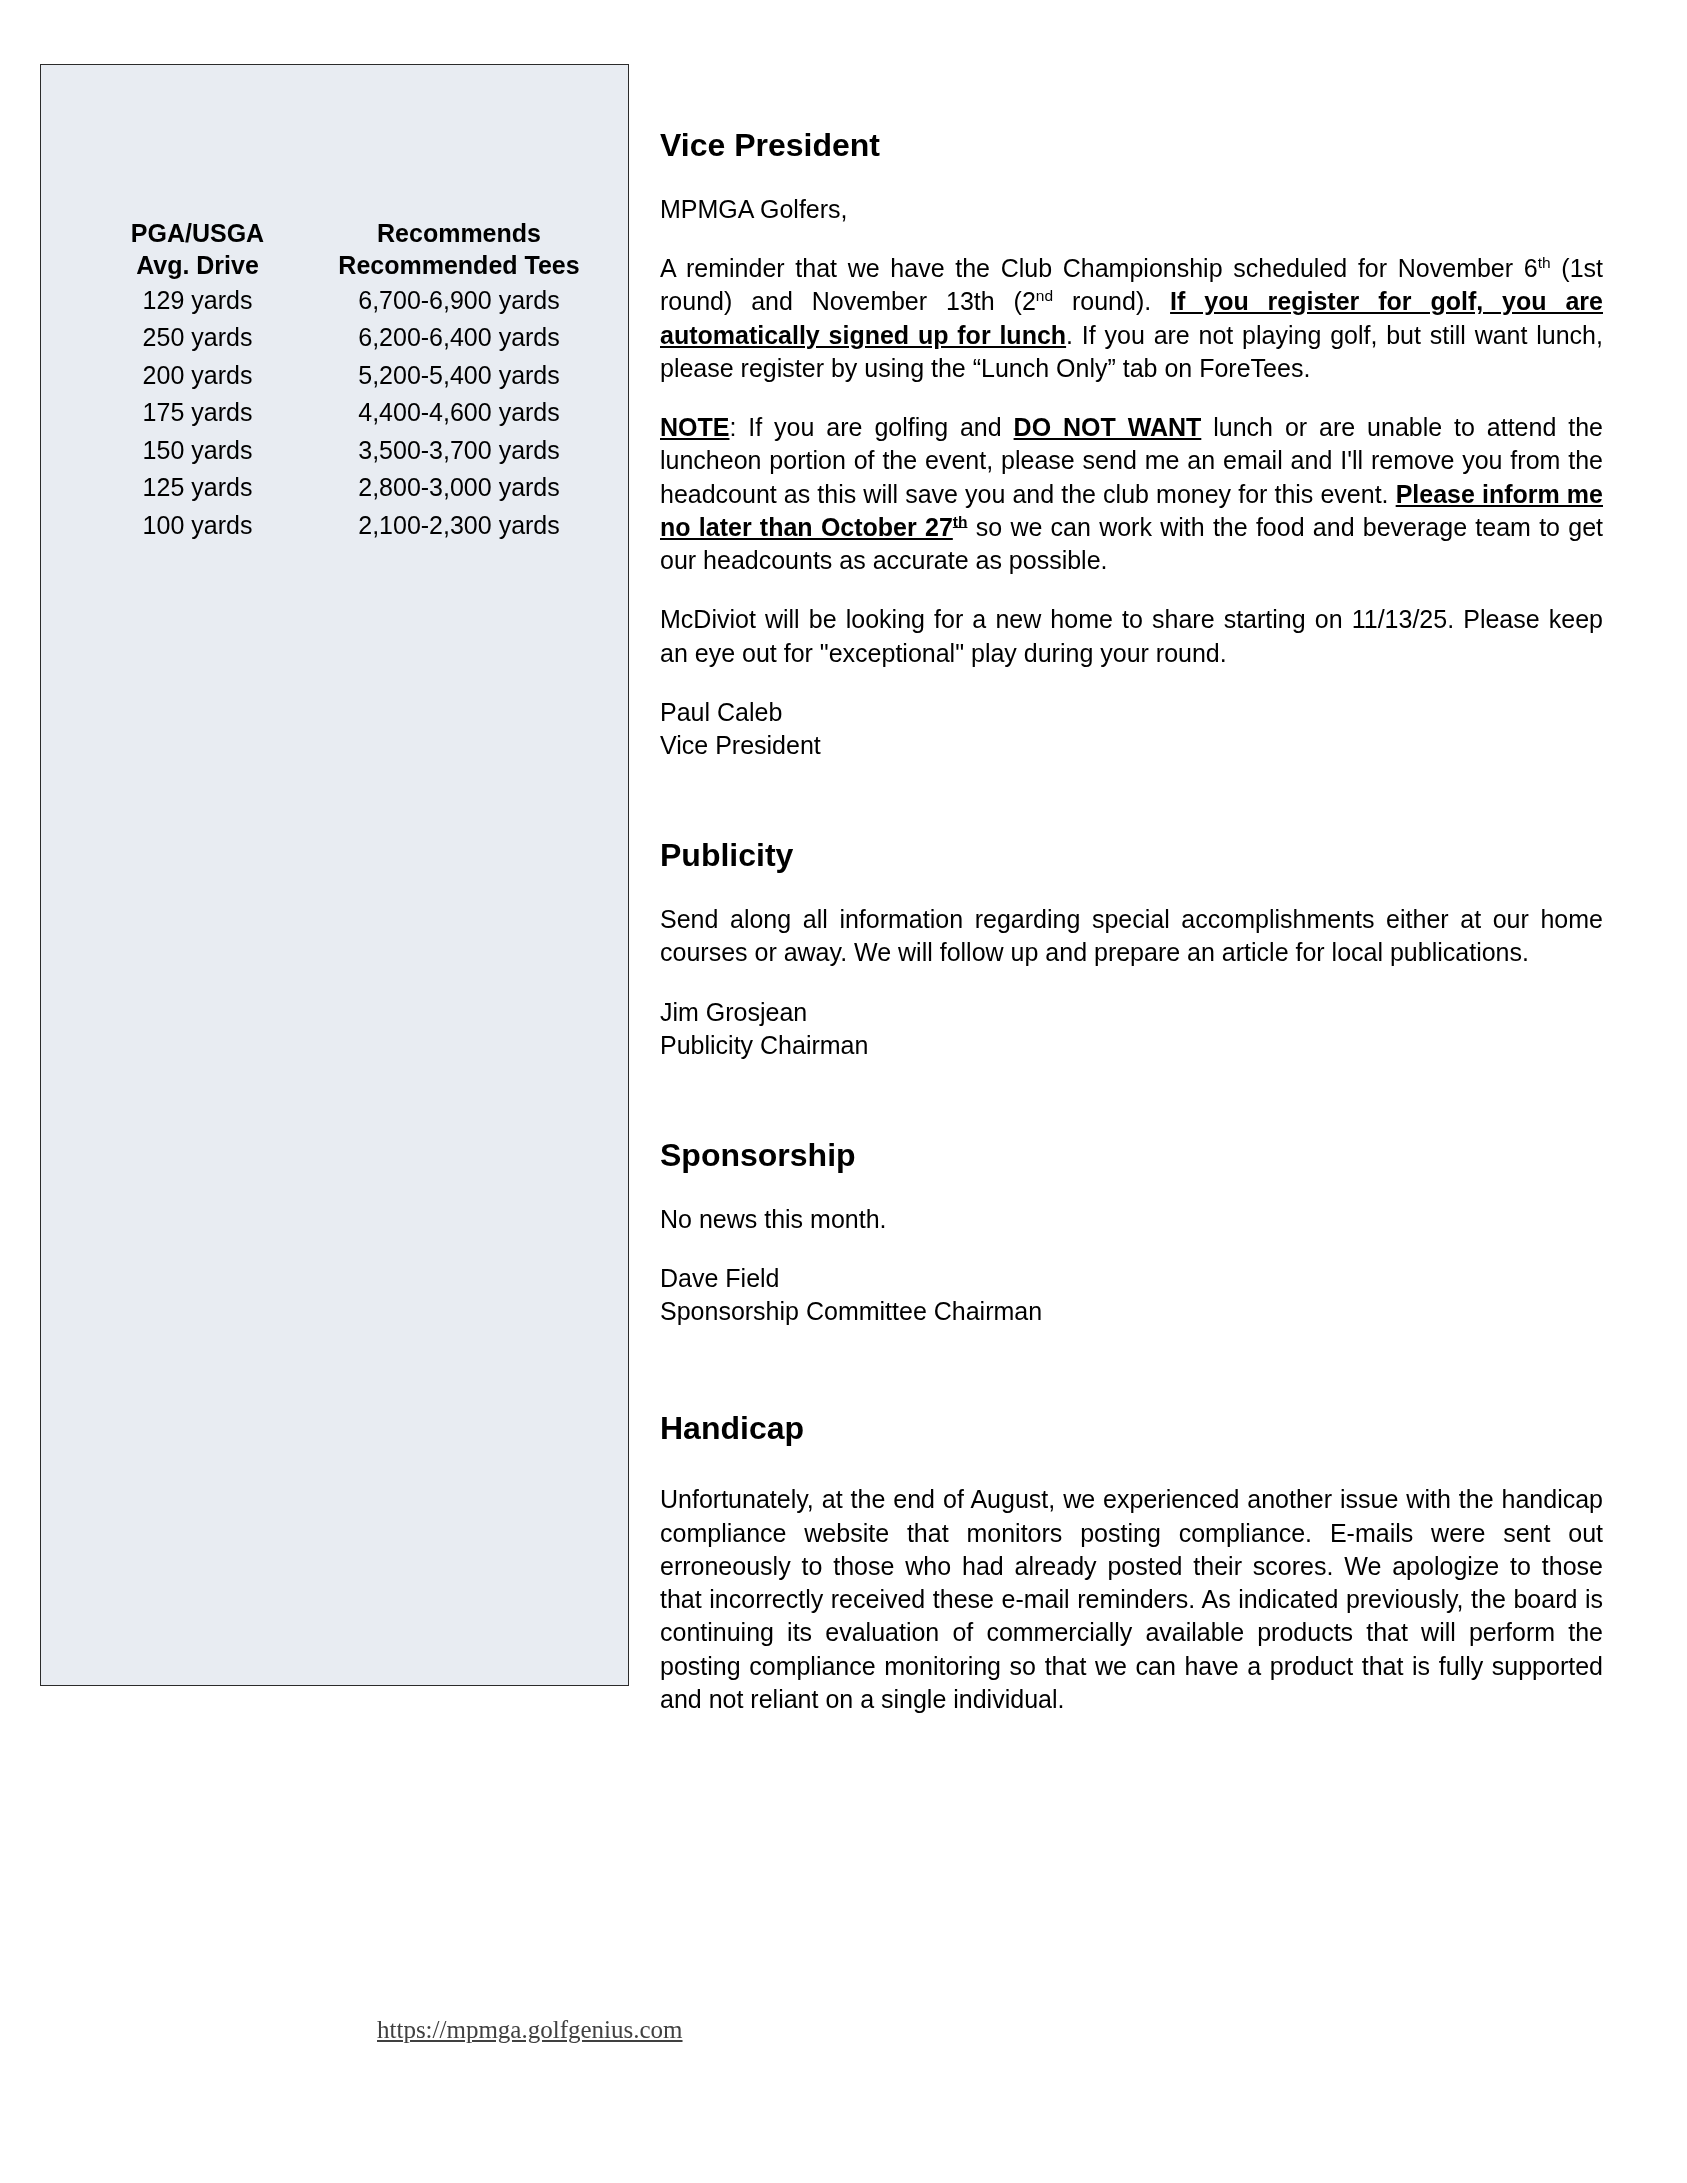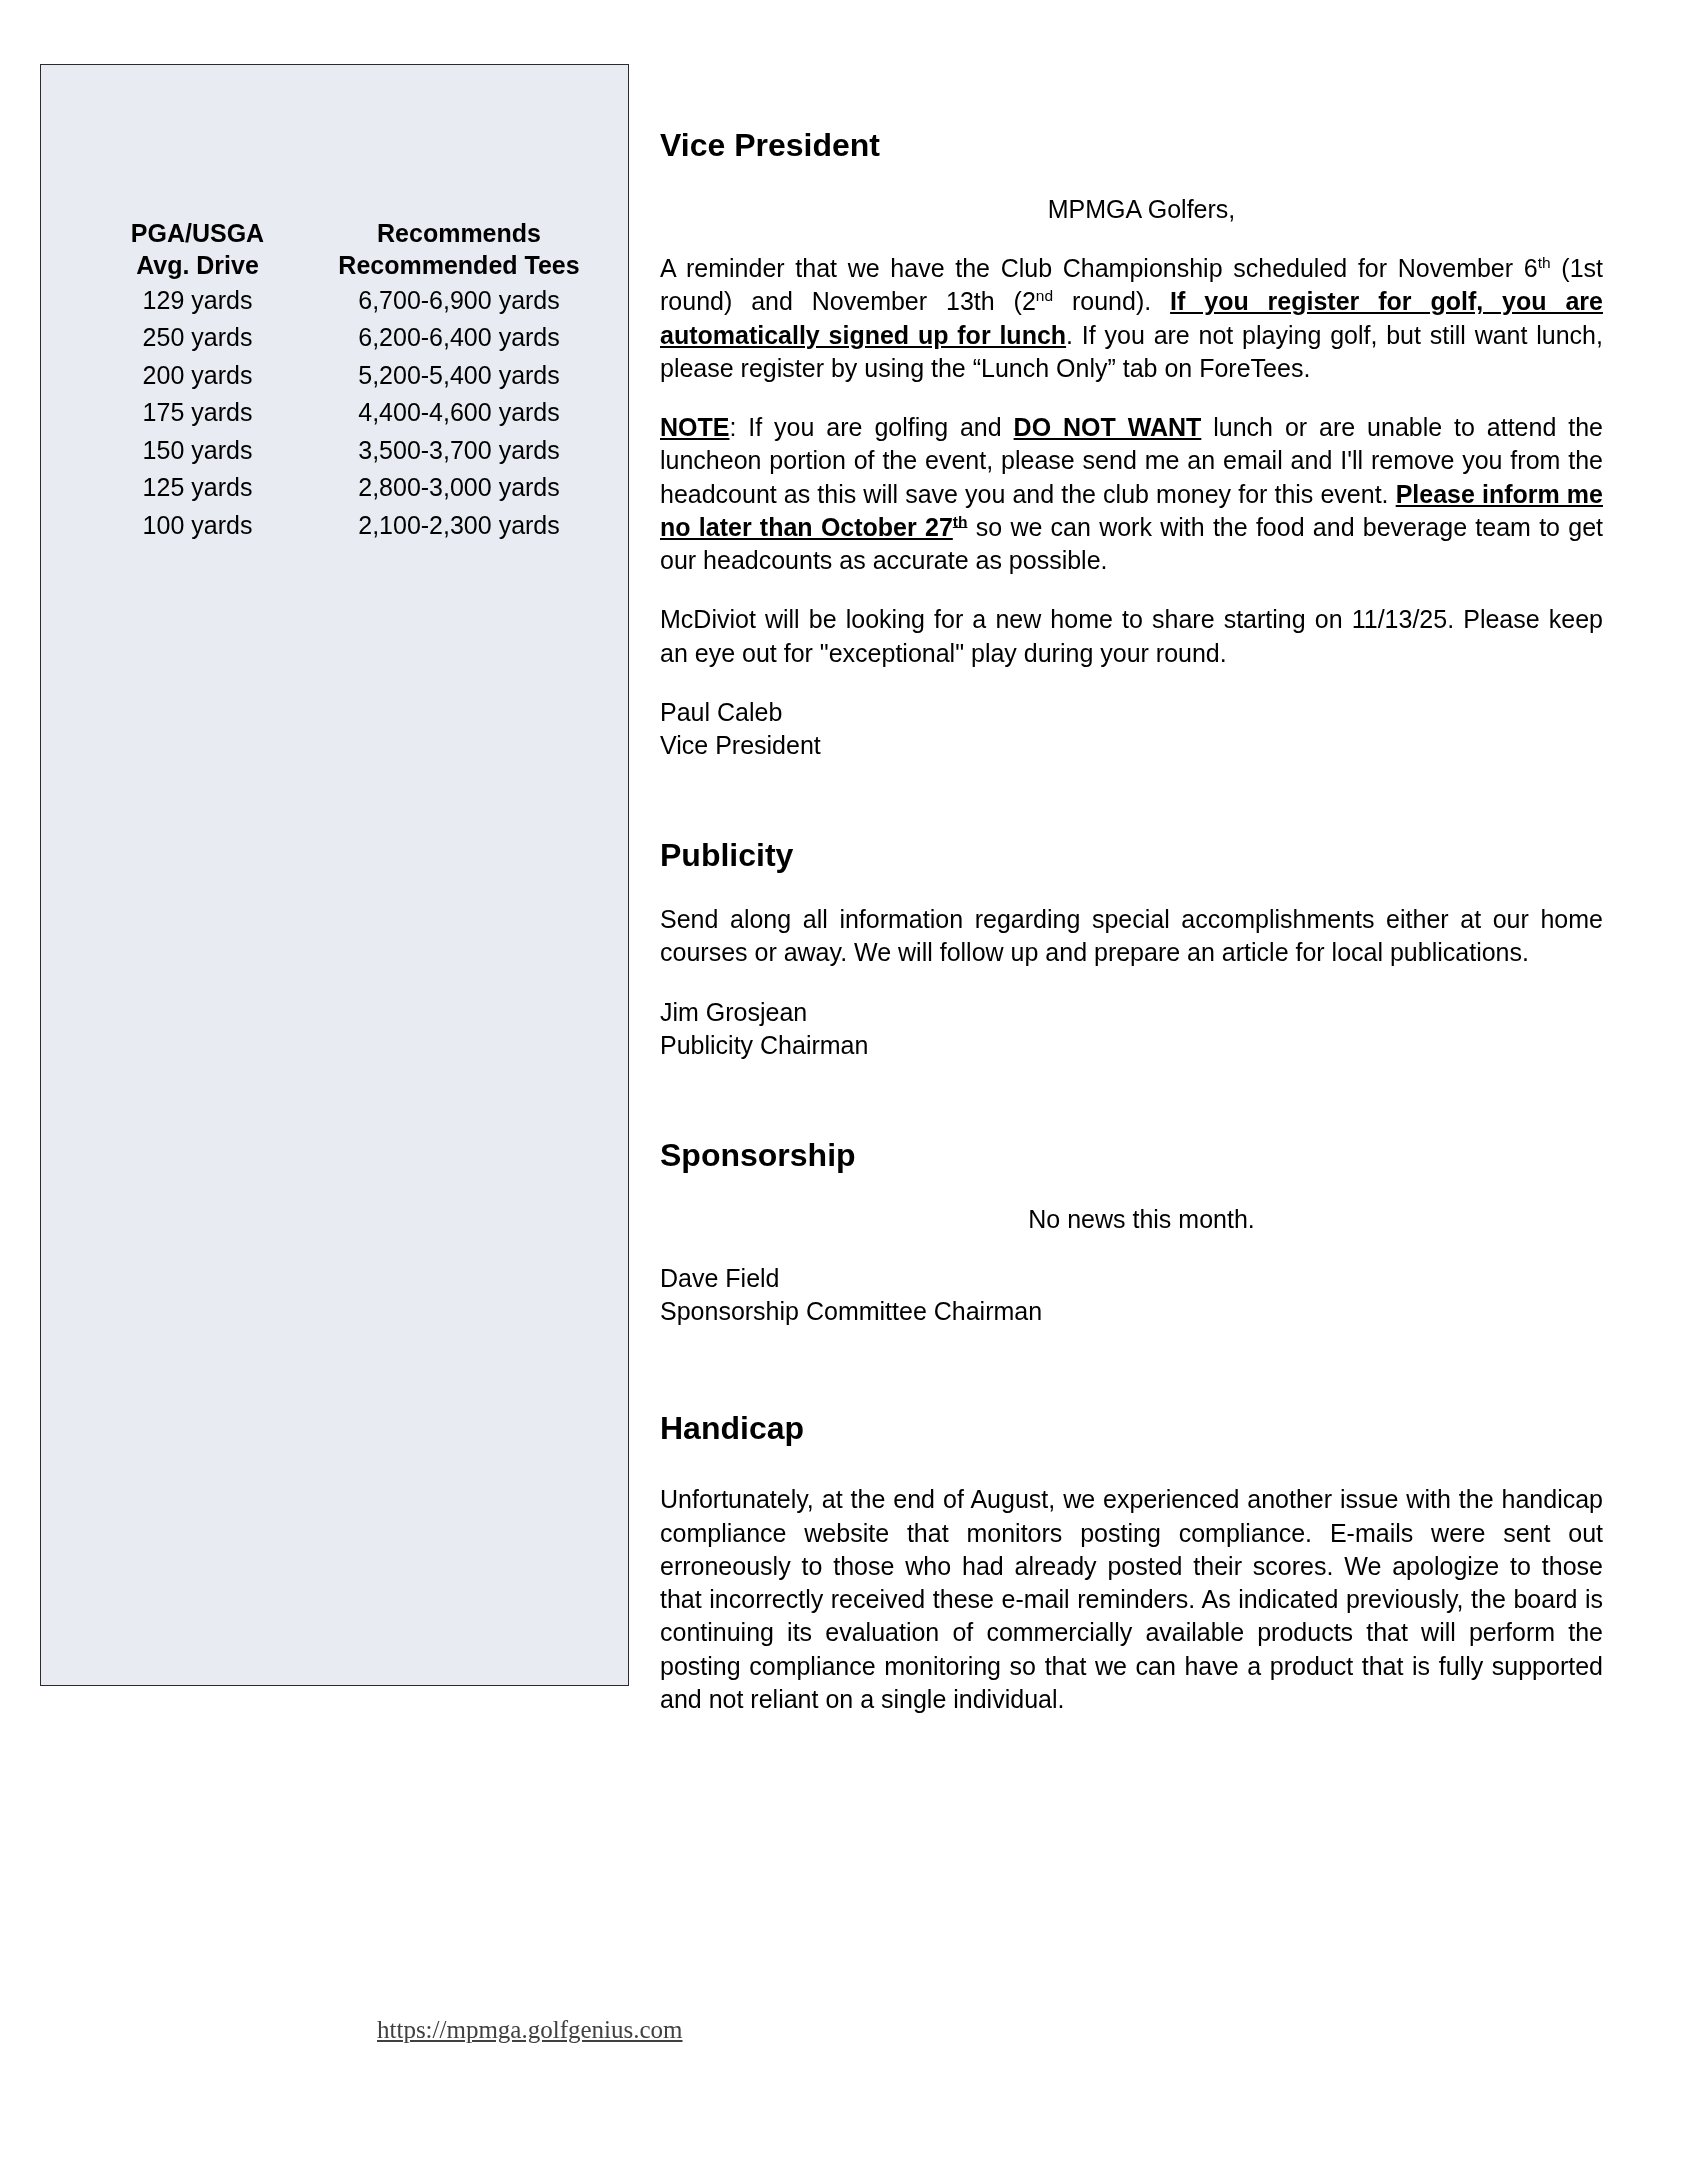--- a/index.html
+++ b/index.html
@@ -91,21 +91,21 @@
     line-height: 1.15;
   }
   h2.sec-title.spaced-top { margin-top: 75px; }
 
   p.body {
     font-size: 25px;
     line-height: 1.33;
     margin: 0 0 26px 0;
     text-align: justify;
   }
-  p.body.nojust { text-align: center; margin-left: 20px; }
+  p.body.nojust { text-align: left; }
   p.sig {
     font-size: 25px;
     line-height: 1.33;
     margin: 0 0 26px 0;
     text-align: left;
   }
   .b { font-weight: bold; text-decoration: underline; }
   .bu { font-weight: bold; text-decoration: underline; }
   sup { font-size: 0.62em; vertical-align: super; line-height: 0; }
 </style>

